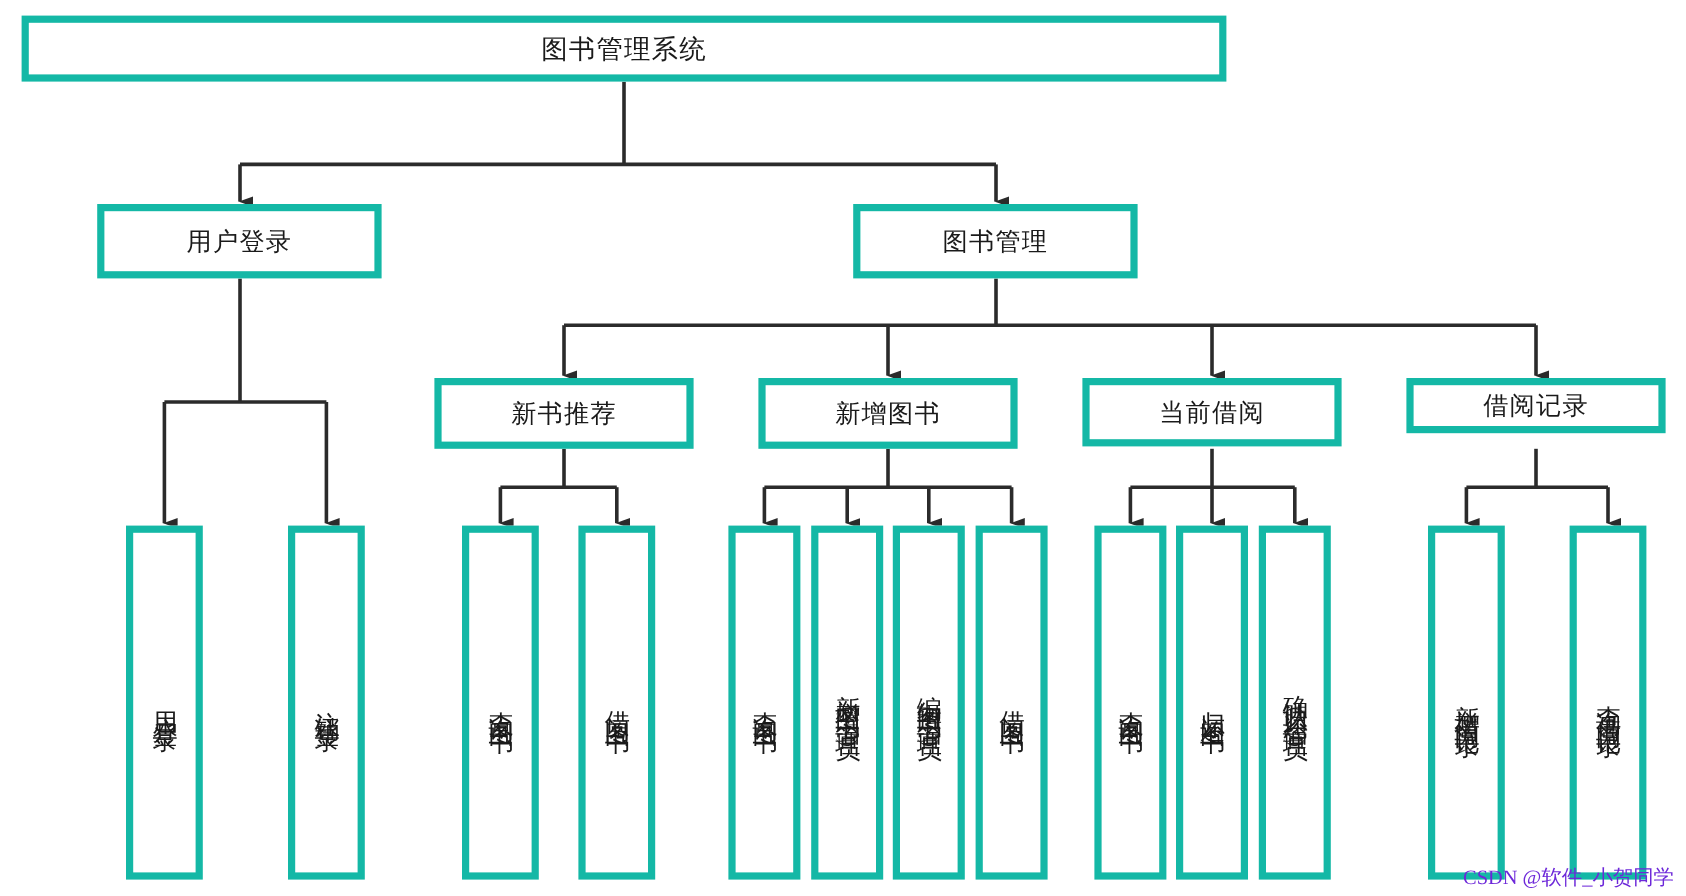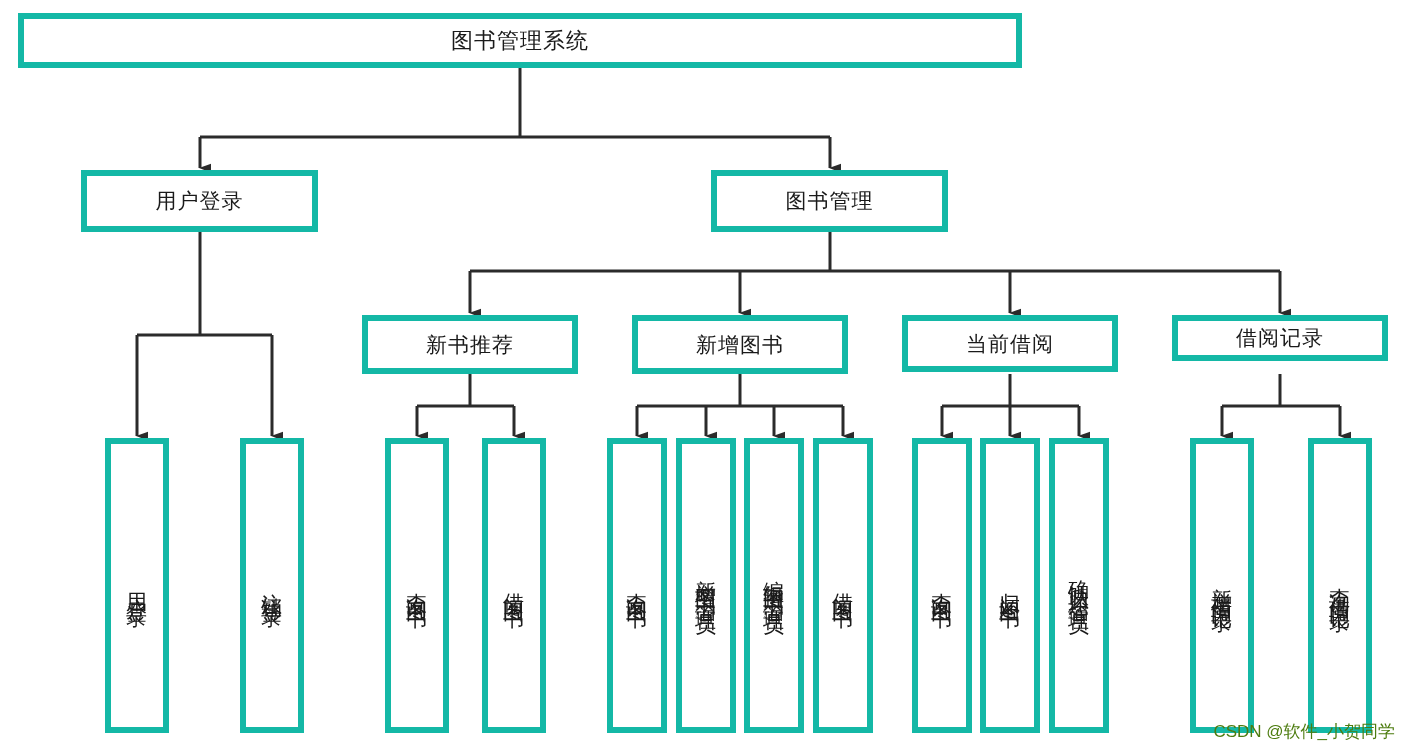--- a/index.html
+++ b/index.html
@@ -46,24 +46,24 @@
     line-height: 1;
     padding-top: 4px;
     padding-bottom: 4px;
     text-align: center;
   }
   #watermark {
     position: absolute;
     right: 10px;
     bottom: 4px;
     font-size: 17px;
-    color: #4d7c0f;
+    color: #6d28d9;
     white-space: nowrap;
     z-index: 5;
-    font-family: Liberation Sans, sans-serif;
+    font-family: Liberation Serif, serif;
   }
 </style>
 </head>
 <body>
 
 <div id="canvas">
 
   <svg id="wires" viewBox="0 0 1405 747" xmlns="http://www.w3.org/2000/svg">
     <defs>
       <marker id="arw" markerWidth="10" markerHeight="12" refX="4.6" refY="11" orient="auto" markerUnits="userSpaceOnUse">

